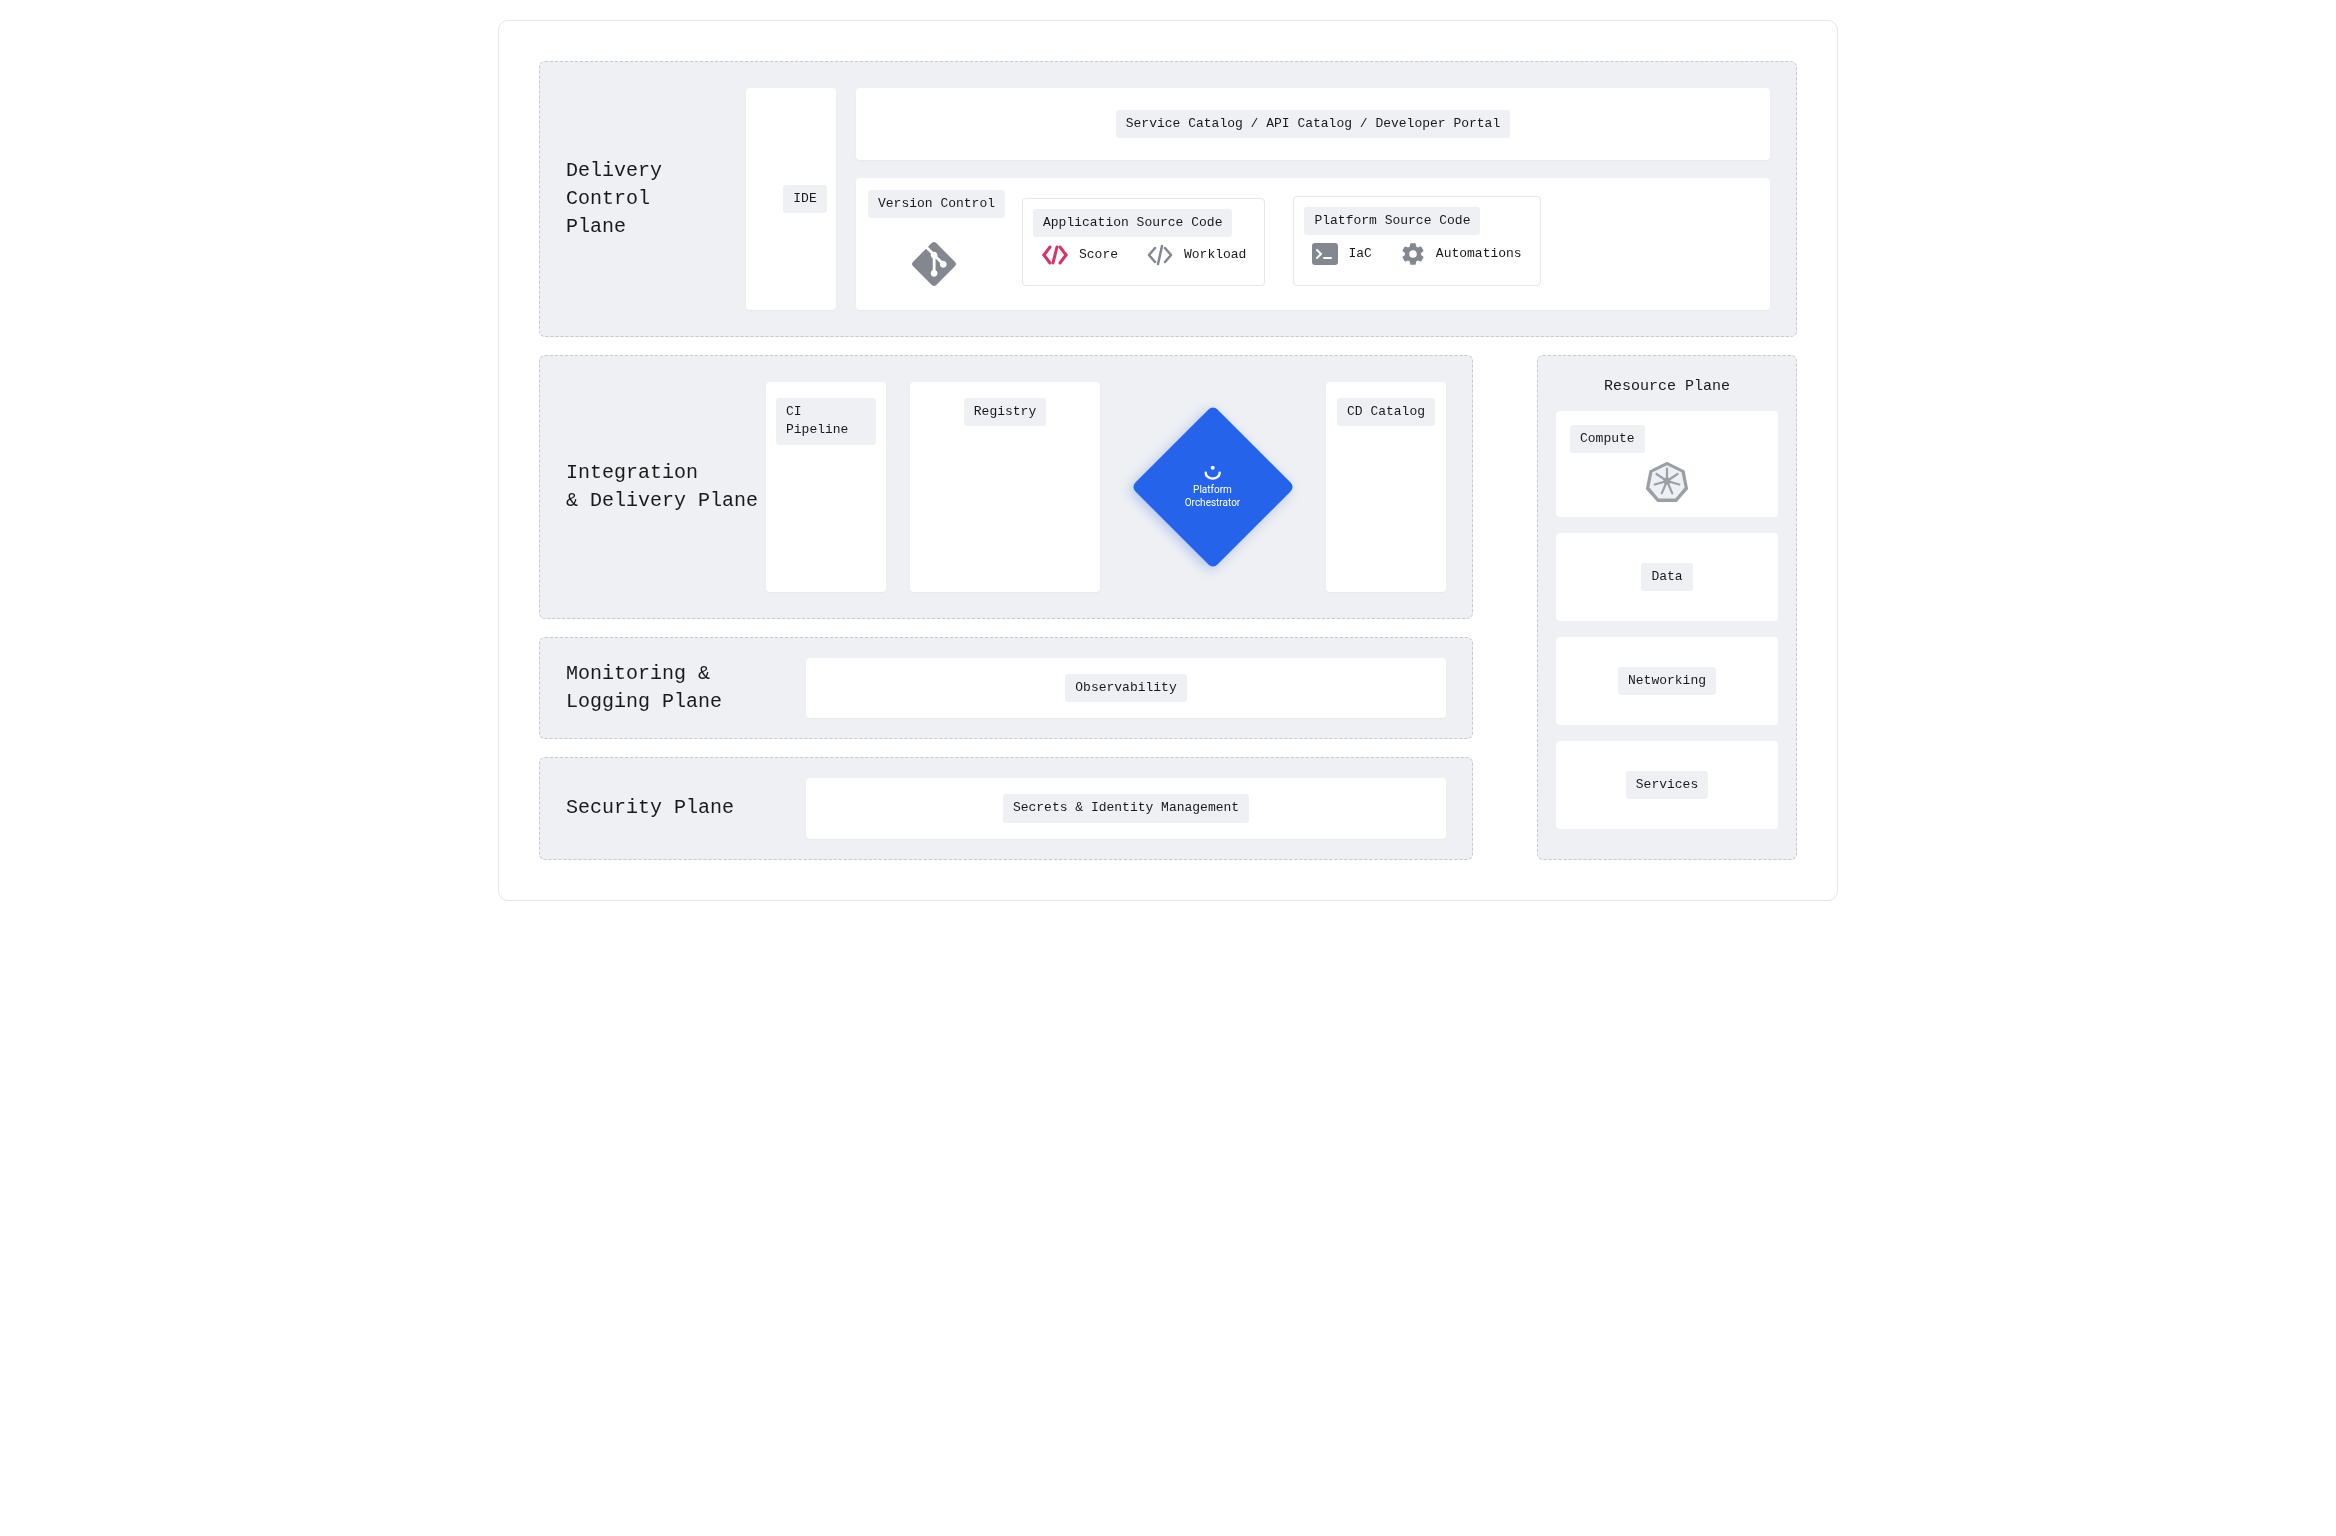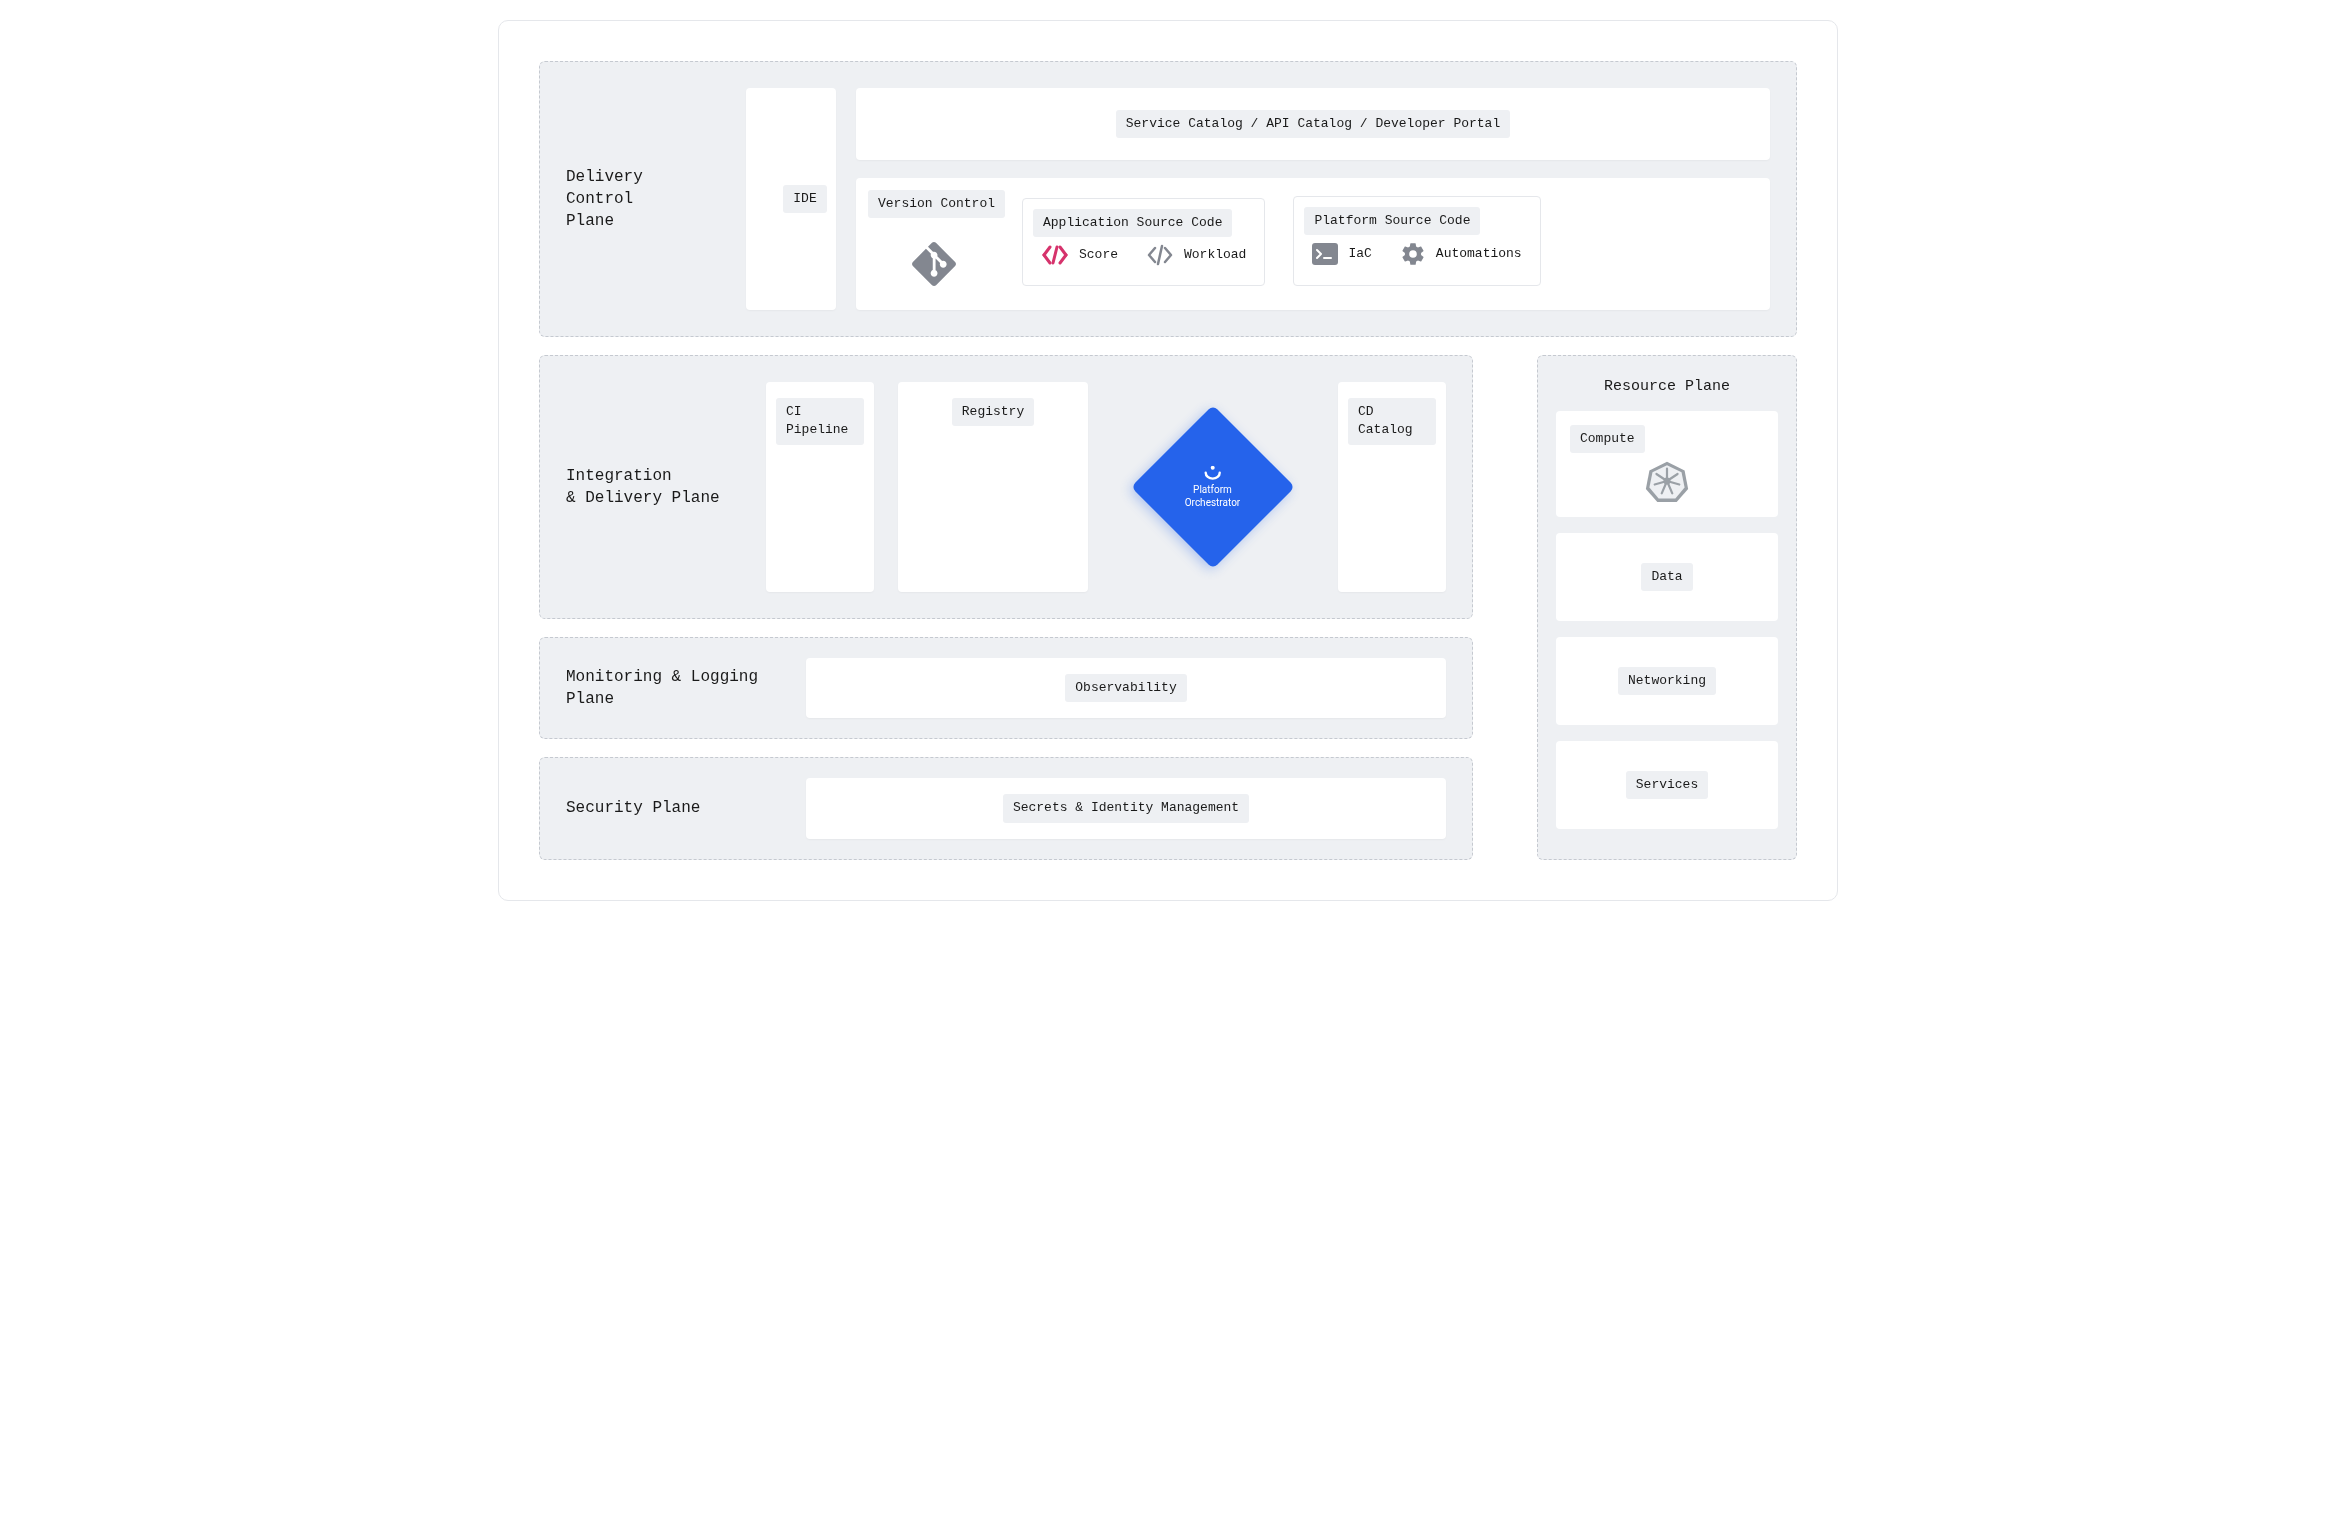--- a/index.html
+++ b/index.html
@@ -25,21 +25,21 @@
     border-radius: 6px;
     background: #eef0f3;
     padding: 26px;
     display: flex;
     align-items: center;
   }
   .plane + .plane { margin-top: 18px; }
   .plane-label {
     width: 180px;
     flex-shrink: 0;
-    font-size: 16px;
+    font-size: 20px;
   }
   .cols { display: flex; gap: 18px; }
   .left-col { flex: 1; }
   .right-col { width: 288px; margin-left: 18px; padding-left: 28px; }
   .card {
     background: #ffffff;
     border-radius: 4px;
     box-shadow: 0 1px 2px rgba(0,0,0,0.04);
   }
   .chip {
@@ -64,21 +64,21 @@
     display: flex;
     gap: 28px;
   }
   .sub-card .chip-top {
     position: absolute;
     top: 10px; left: 10px;
   }
   .item { display: flex; align-items: center; gap: 10px; font-size: 13px; }
   
   .integ-body { flex: 1; display: flex; gap: 24px; align-items: stretch; min-height: 210px; }
-  .tall-card { width: 108px; display: flex; align-items: flex-start; justify-content: center; padding: 16px 10px; }
+  .tall-card { width: 120px; display: flex; align-items: flex-start; justify-content: center; padding: 16px 10px; }
   .tall-wide { width: 190px; }
   .orchestrator-wrap { flex: 1; display: flex; align-items: center; justify-content: center; }
   .diamond {
     width: 116px; height: 116px;
     background: #2563eb;
     transform: rotate(45deg);
     border-radius: 6px;
     display: flex; align-items: center; justify-content: center;
     box-shadow: 0 4px 12px rgba(37,99,235,0.3);
   }

